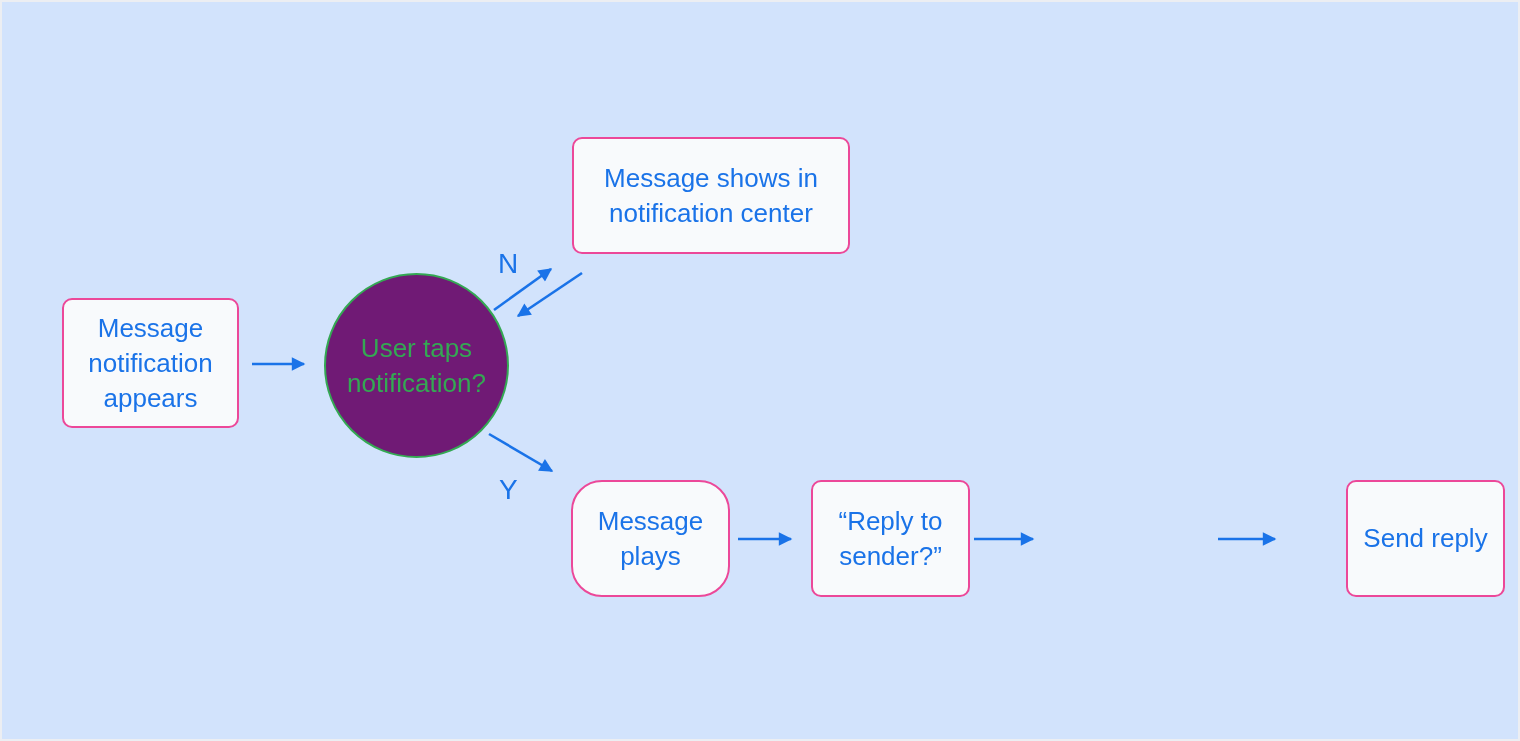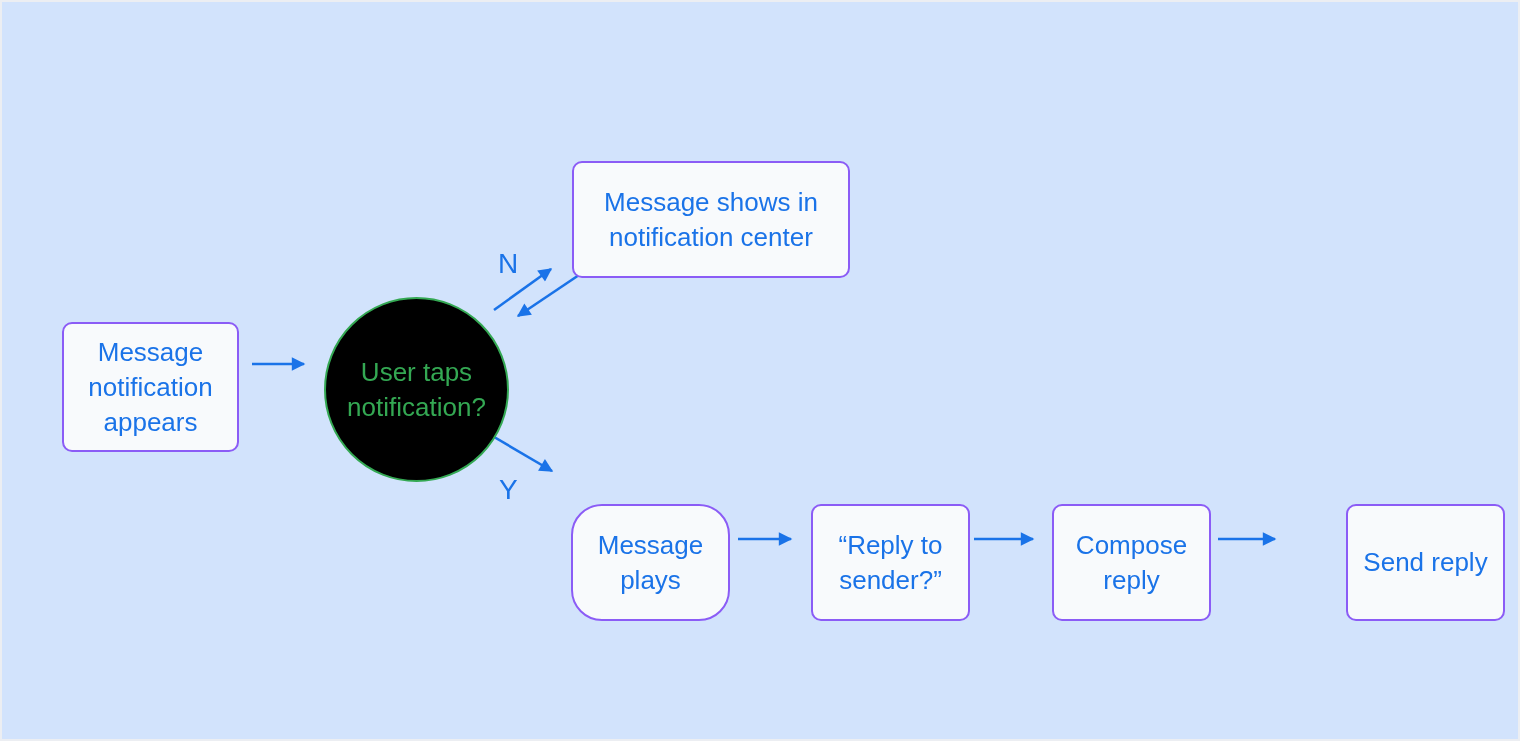--- a/index.html
+++ b/index.html
@@ -21,38 +21,37 @@
     width: 1520px; height: 741px;
     pointer-events: none;
   }
   .node {
     position: absolute;
     display: flex;
     align-items: center;
     justify-content: center;
     text-align: center;
     background: #f8fafc;
-    border: 2px solid #8b5cf6;
+    border: 2px solid #ec4899;
     border-radius: 10px;
     color: #1a73e8;
     font-size: 26px;
     line-height: 35px;
-    margin-top: 24px;
   }
   .node-start            { left: 60px;   top: 296px; width: 177px; height: 130px; padding: 16px 10px; }
   .node-notif-center     { left: 570px;  top: 135px; width: 278px; height: 117px; padding: 0 18px; }
   .node-message-plays    { left: 569px;  top: 478px; width: 159px; height: 117px; padding: 0 14px; border-radius: 31px; }
   .node-reply-to-sender  { left: 809px;  top: 478px; width: 159px; height: 117px; padding: 0 24px; }
   .node-compose-reply    { left: 1050px; top: 478px; width: 159px; height: 117px; padding: 0 14px; }
   .node-send-reply       { left: 1344px; top: 478px; width: 159px; height: 117px; padding: 0 14px; }
   .node-decision {
     left: 322px; top: 271px;
     width: 185px; height: 185px;
     border-radius: 50%;
-    background: #000000;
+    background: #701a75;
     border-color: #34a853;
     color: #34a853;
     padding: 0 12px;
   }
   .edge-label {
     position: absolute;
     color: #1a73e8;
     font-size: 28px;
     line-height: 28px;
   }
@@ -94,23 +93,20 @@
   </div>
 
   <div class="node node-message-plays">
     <span>Message plays</span>
   </div>
 
   <div class="node node-reply-to-sender">
     <span>“Reply to sender?”</span>
   </div>
 
-  <div class="node node-compose-reply">
-    <span>Compose reply</span>
-  </div>
 
   <div class="node node-send-reply">
     <span>Send reply</span>
   </div>
 
   <div class="edge-label edge-label-n">N</div>
   <div class="edge-label edge-label-y">Y</div>
 
 </div>
 

